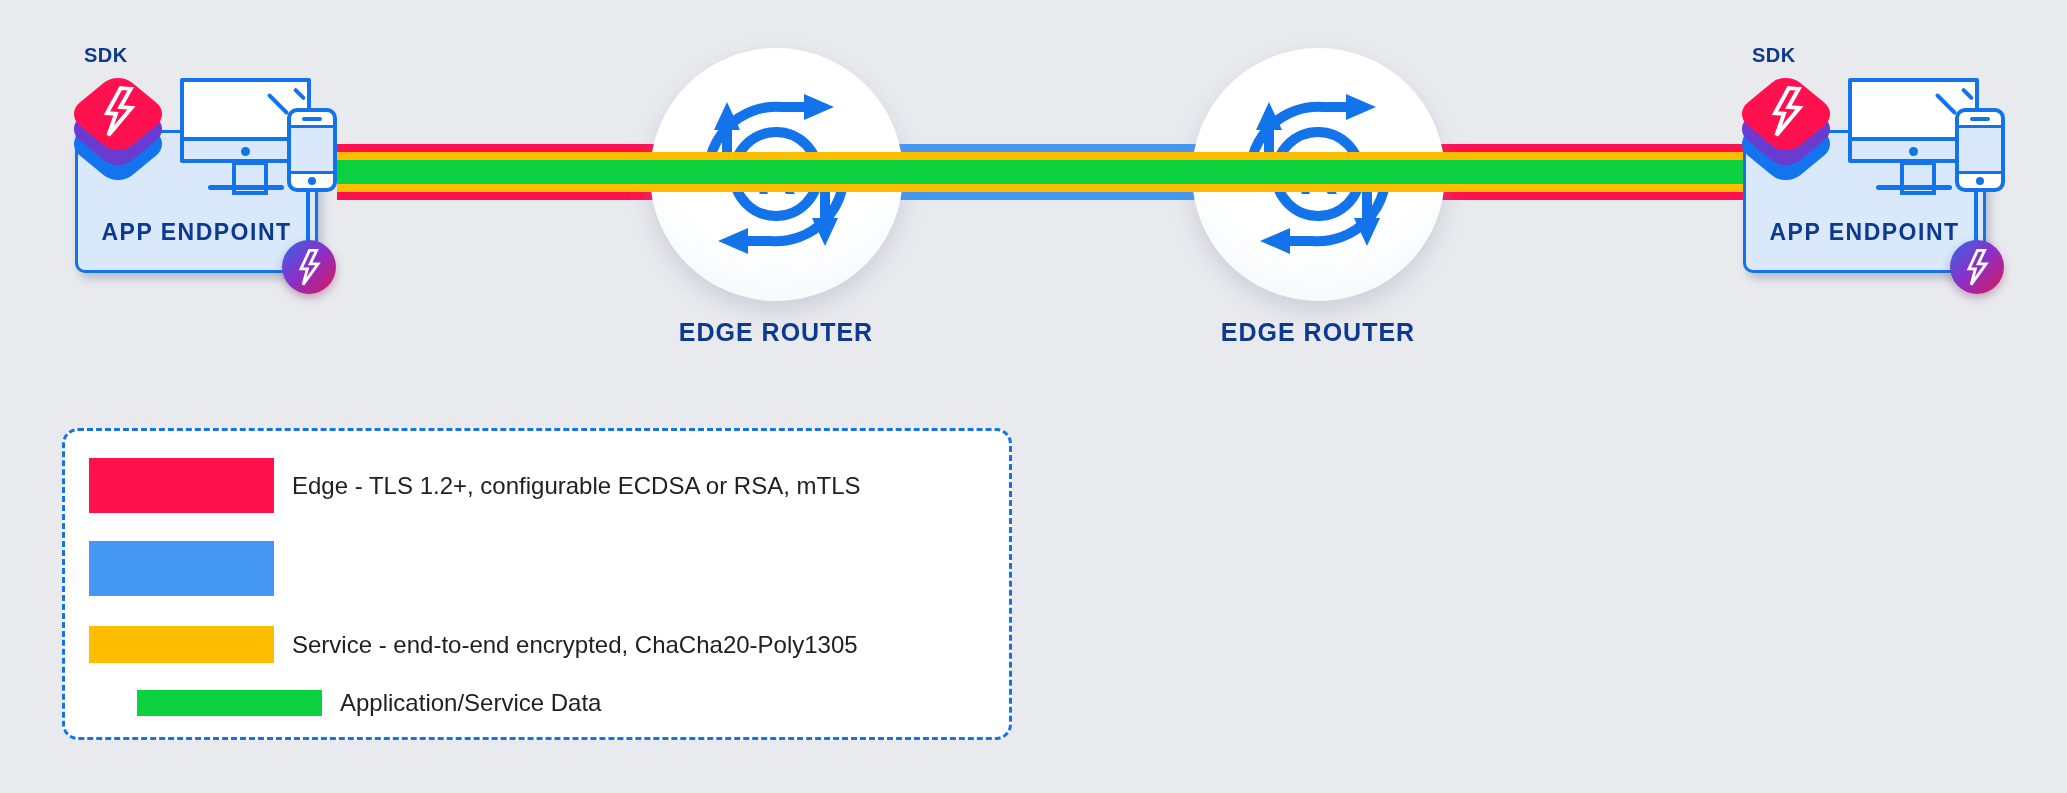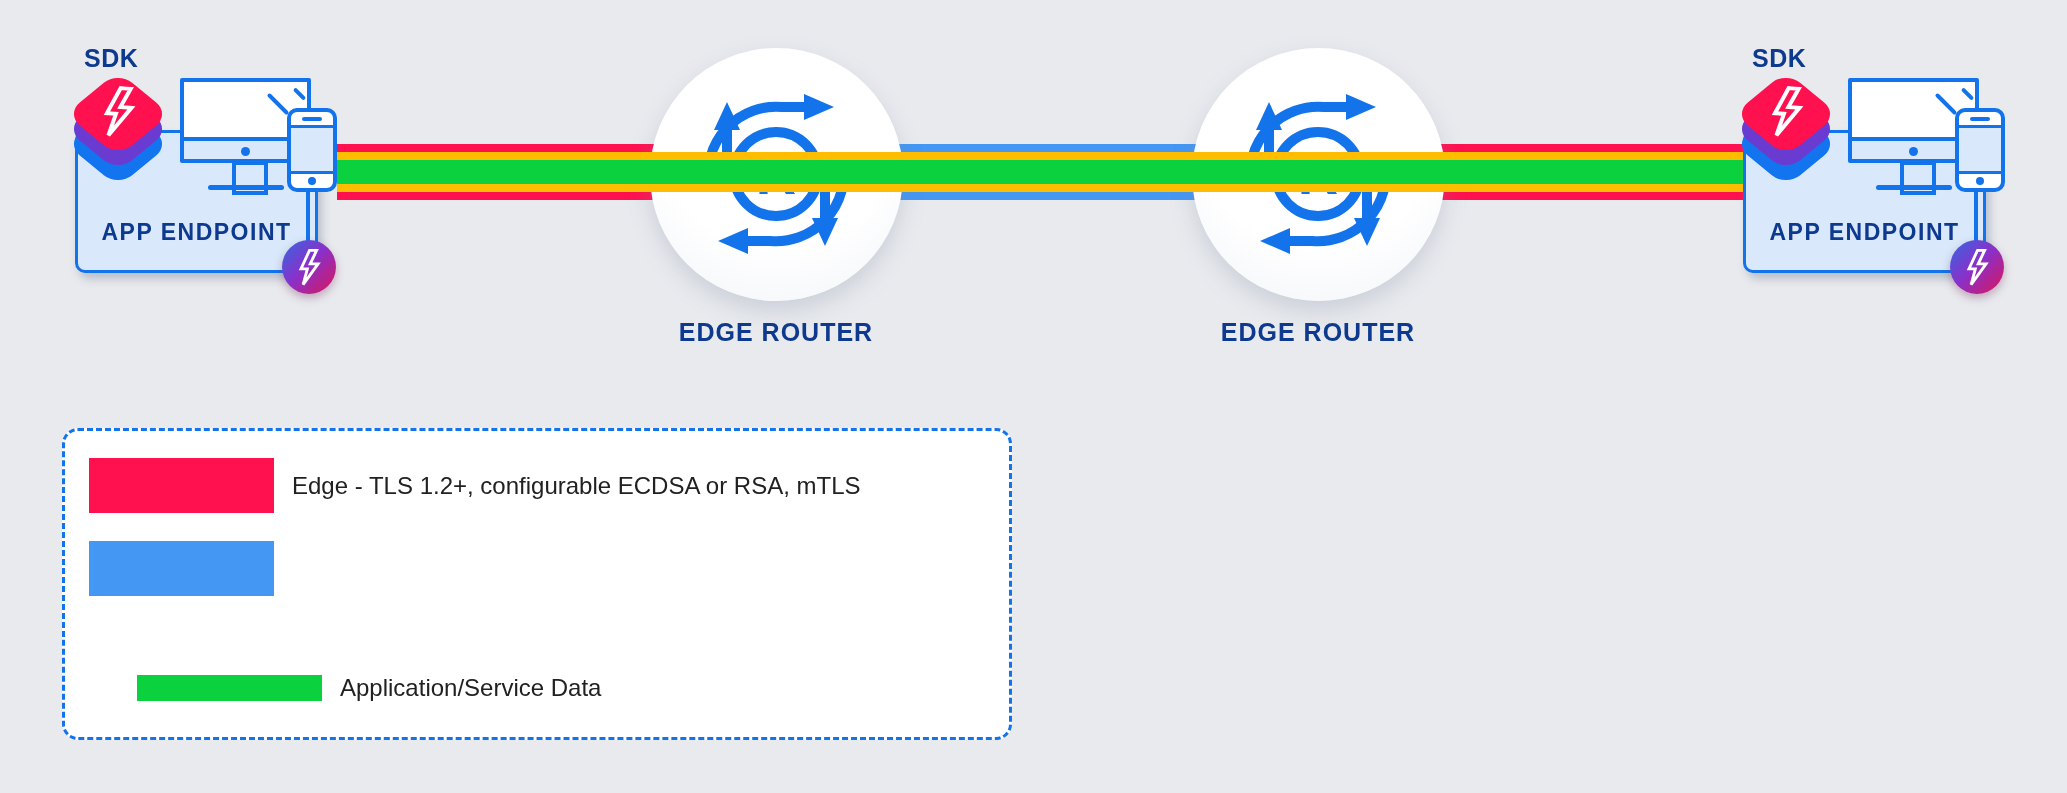--- a/index.html
+++ b/index.html
@@ -34,21 +34,21 @@
     font-size:25px; font-weight:600; letter-spacing:1px; color:var(--navy_text); z-index:2;
   }
   .router-label.left  { left:626px; }
   .router-label.right { left:1168px; }
 
   
   .cluster { position:absolute; top:28px; width:330px; height:280px; z-index:6; }
   .cluster.left  { left:40px; }
   .cluster.right { left:1708px; }
   .sdk-label {
-    position:absolute; left:44px; top:16px; font-size:25px; font-weight:600;
+    position:absolute; left:44px; top:16px; font-size:20px; font-weight:600;
     color:var(--navy_text); letter-spacing:0.5px;
   }
   .layer {
     position:absolute; left:41px; width:74px; height:74px; border-radius:20px;
     transform:scaleY(0.82) rotate(45deg);
   }
   .layer.l-blue   { top:79px; background:var(--stack_blue); }
   .layer.l-purple { top:64px; background:var(--stack_purple); }
   .layer.l-red    { top:49px; background:var(--stack_red); }
   .stack-bolt { position:absolute; left:59px; top:58px; transform:rotate(4deg); }
@@ -104,21 +104,21 @@
   
   .legend {
     position:absolute; left:62px; top:428px; width:950px; height:312px;
     background:#ffffff; border:3px dashed var(--outline_blue); border-radius:16px;
     box-sizing:border-box; z-index:5;
   }
   .legend-row { position:absolute; left:24px; display:flex; align-items:center; }
   .legend-row.r0 { top:27px;  height:55px; }
   .legend-row.r1 { top:110px; height:55px; }
   .legend-row.r2 { top:195px; height:37px; }
-  .legend-row.r3 { top:244px; height:26px;padding-left:48px; }
+  .legend-row.r3 { top:259px; height:26px;padding-left:48px; }
   .legend-swatch { width:185px; height:100%; flex:none; }
   .legend-label { margin-left:18px; font-size:24px; color:var(--legend_text); white-space:nowrap; }
 </style>
 </head>
 <body>
 
 <svg width="0" height="0" style="position:absolute">
   <defs>
     <g id="bolt-shape">
       <path d="M 20 2 L 8 28 L 17 28 L 11 50 L 32 21 L 21 21 L 30 2 Z" fill="none" stroke="#ffffff" stroke-width="4" stroke-linejoin="miter"></path>
@@ -228,19 +228,23 @@
   </div>
 
   <div class="legend">
     <div class="legend-row r0">
       <div class="legend-swatch" style="background: rgb(255, 17, 80);"></div>
       <div class="legend-label">Edge - TLS 1.2+, configurable ECDSA or RSA, mTLS</div>
     </div>
     <div class="legend-row r1">
       <div class="legend-swatch" style="background: rgb(68, 151, 243);"></div>
     </div>
+    <div class="legend-row r2">
+      <div class="legend-swatch" style="background: rgb(255, 189, 0);"></div>
+      <div class="legend-label">Service - end-to-end encrypted, ChaCha20-Poly1305</div>
+    </div>
     <div class="legend-row r3">
       <div class="legend-swatch" style="background: rgb(12, 209, 62);"></div>
       <div class="legend-label">Application/Service Data</div>
     </div>
   </div>
 
 </div>
 
 </body></html>

